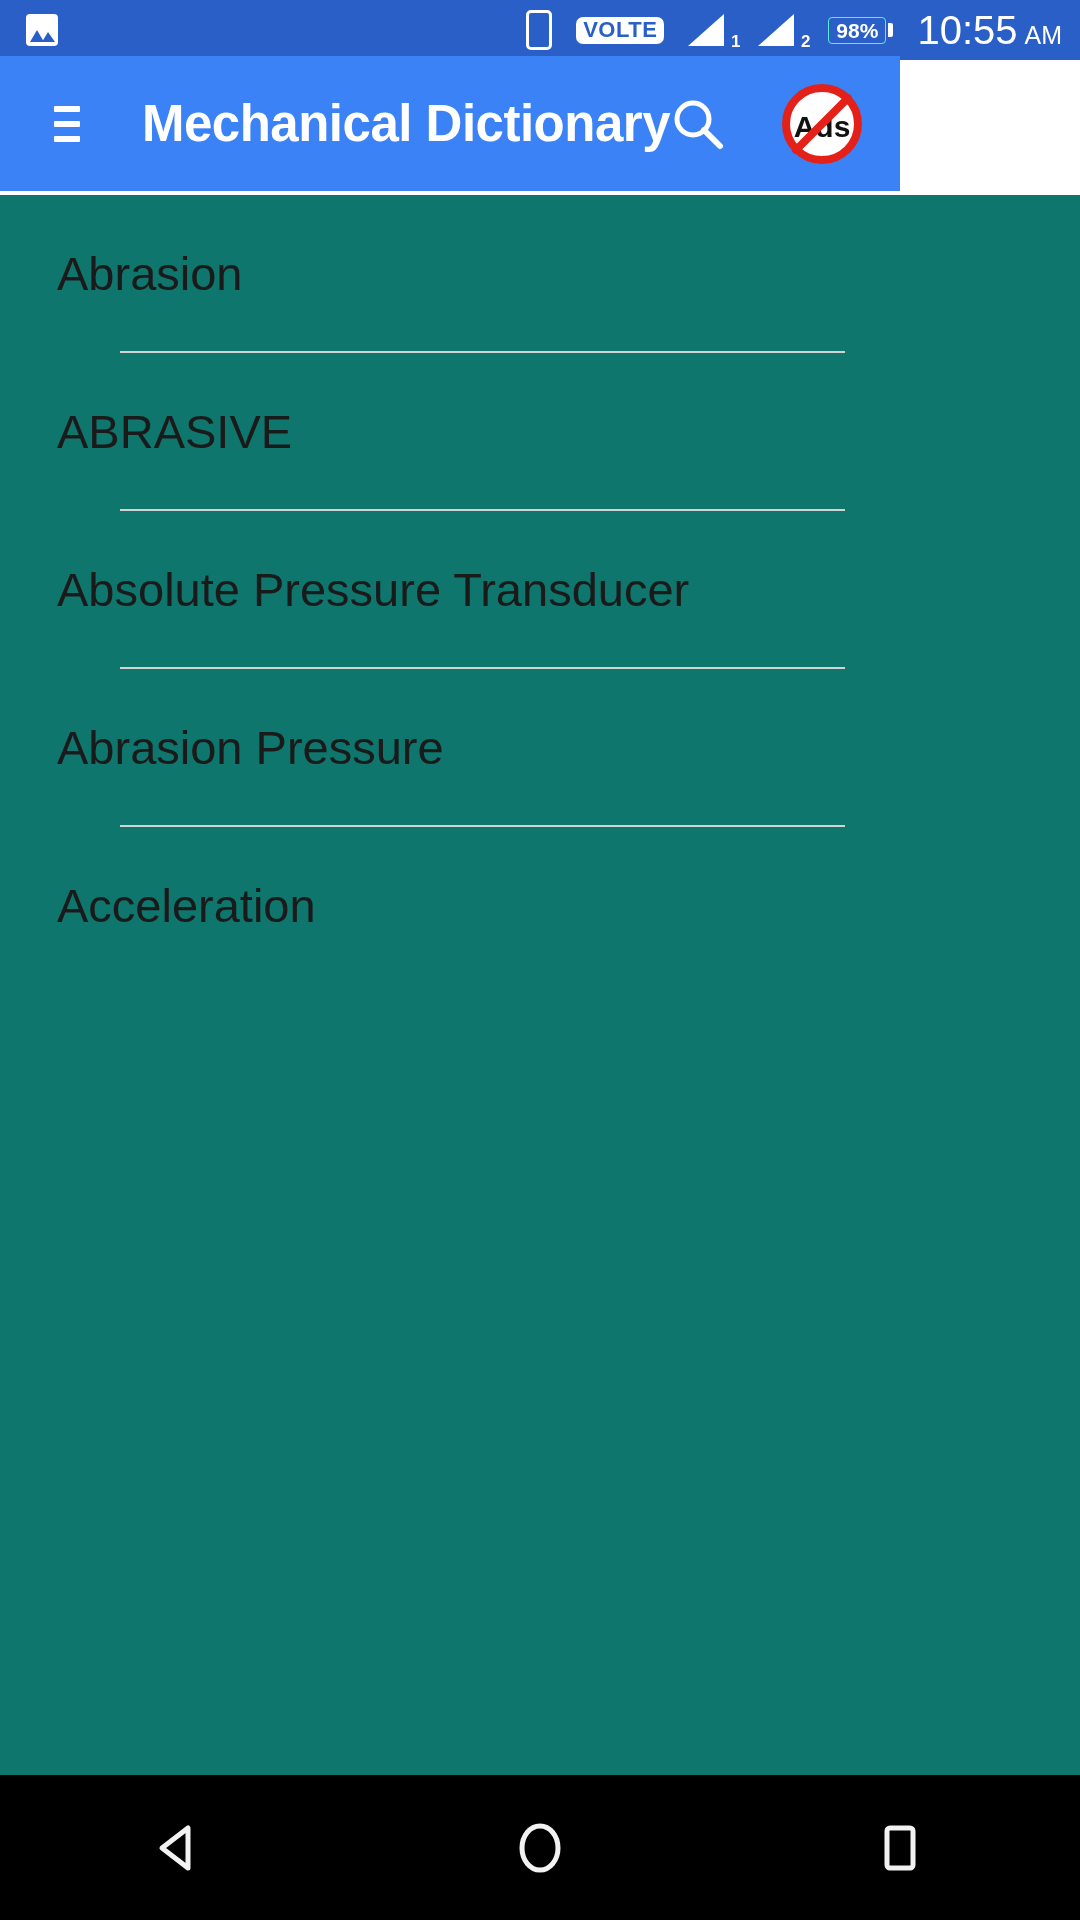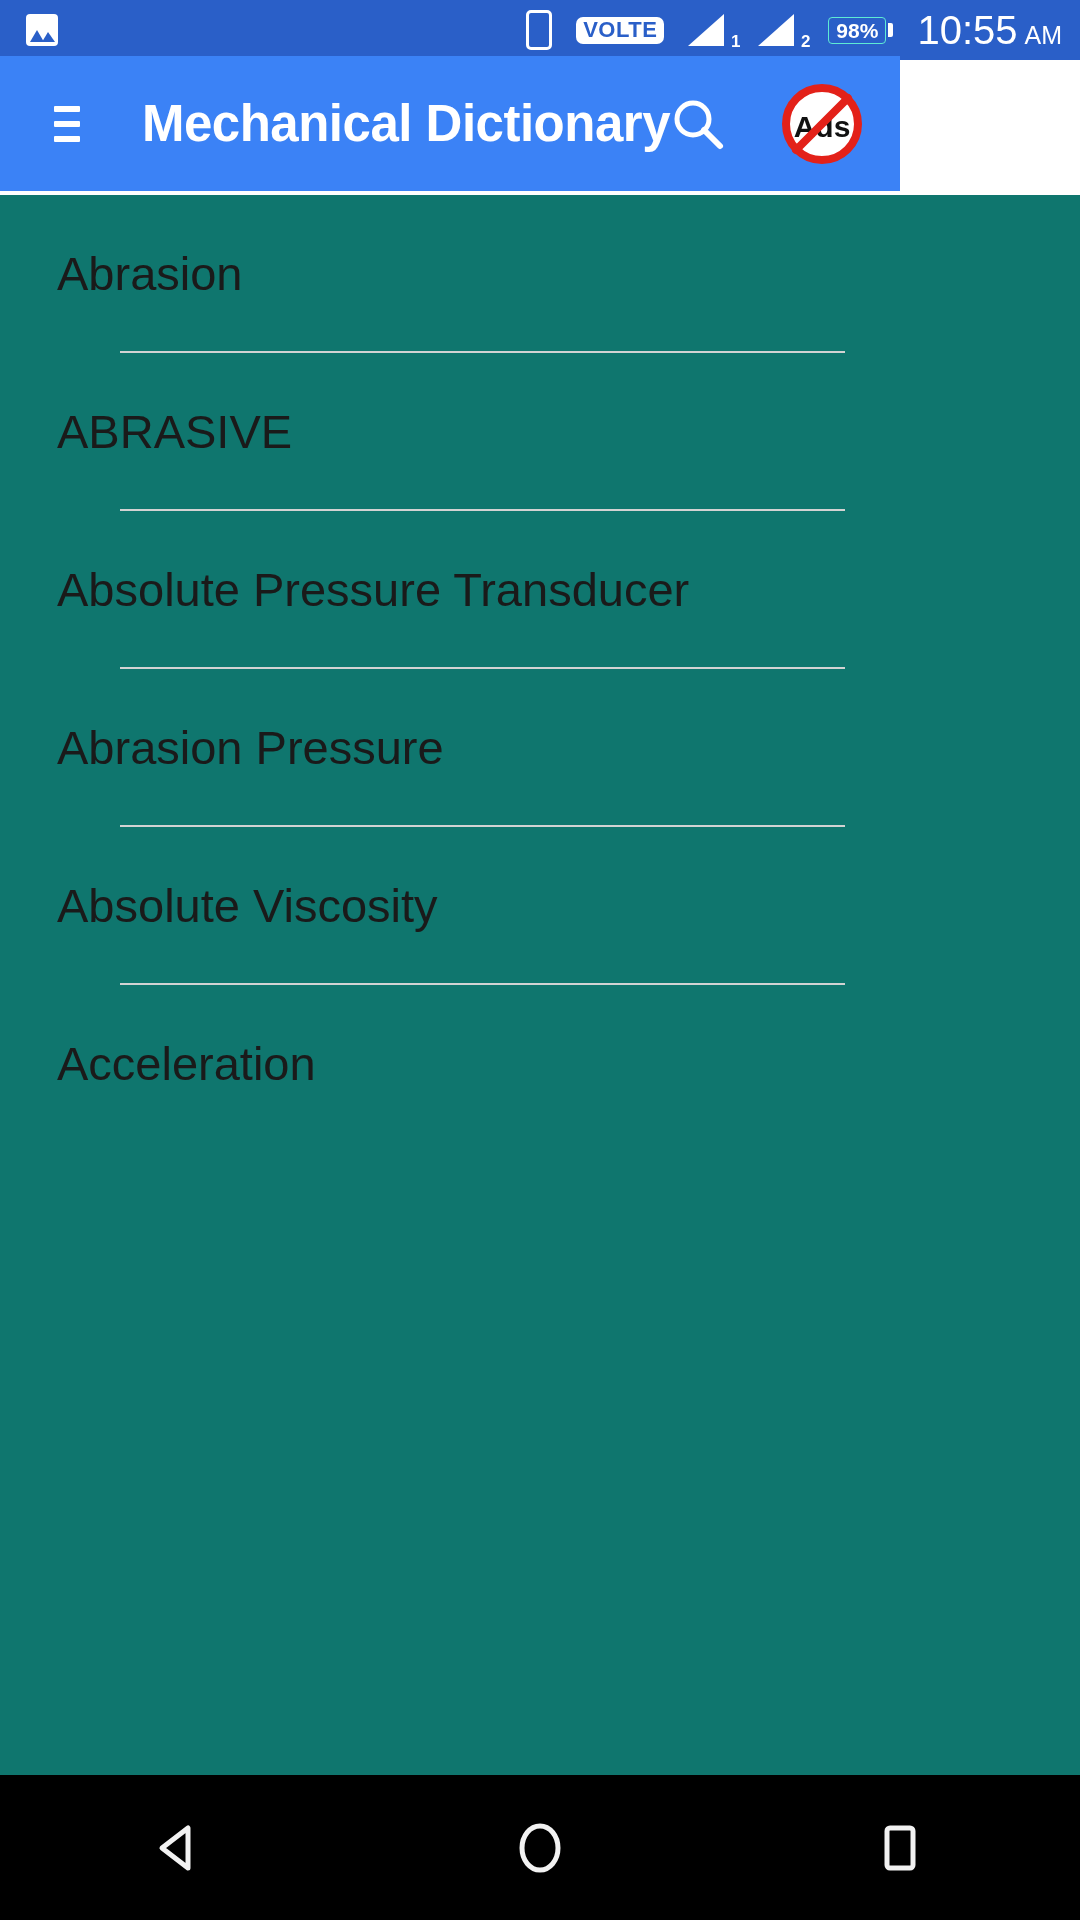--- a/index.html
+++ b/index.html
@@ -198,24 +198,20 @@
       <div class="divider"></div>
     </div>
     <div class="list-item">
       <span class="term">Absolute Pressure Transducer</span>
       <div class="divider"></div>
     </div>
     <div class="list-item">
       <span class="term">Abrasion Pressure</span>
       <div class="divider"></div>
     </div>
-    <div class="list-item">
-      <span class="term">Absolute Viscosity</span>
-      <div class="divider"></div>
-    </div>
     <div class="list-item no-divider">
       <span class="term">Acceleration</span>
 
     </div>
   </div>
 
   <div class="nav-bar">
     <div class="nav-btn">
       <svg width="56" height="56" viewBox="0 0 56 56">
         <polygon points="36,8 36,48 10,28" fill="none" stroke="#f2f2f2" stroke-width="5" stroke-linejoin="round"></polygon>

